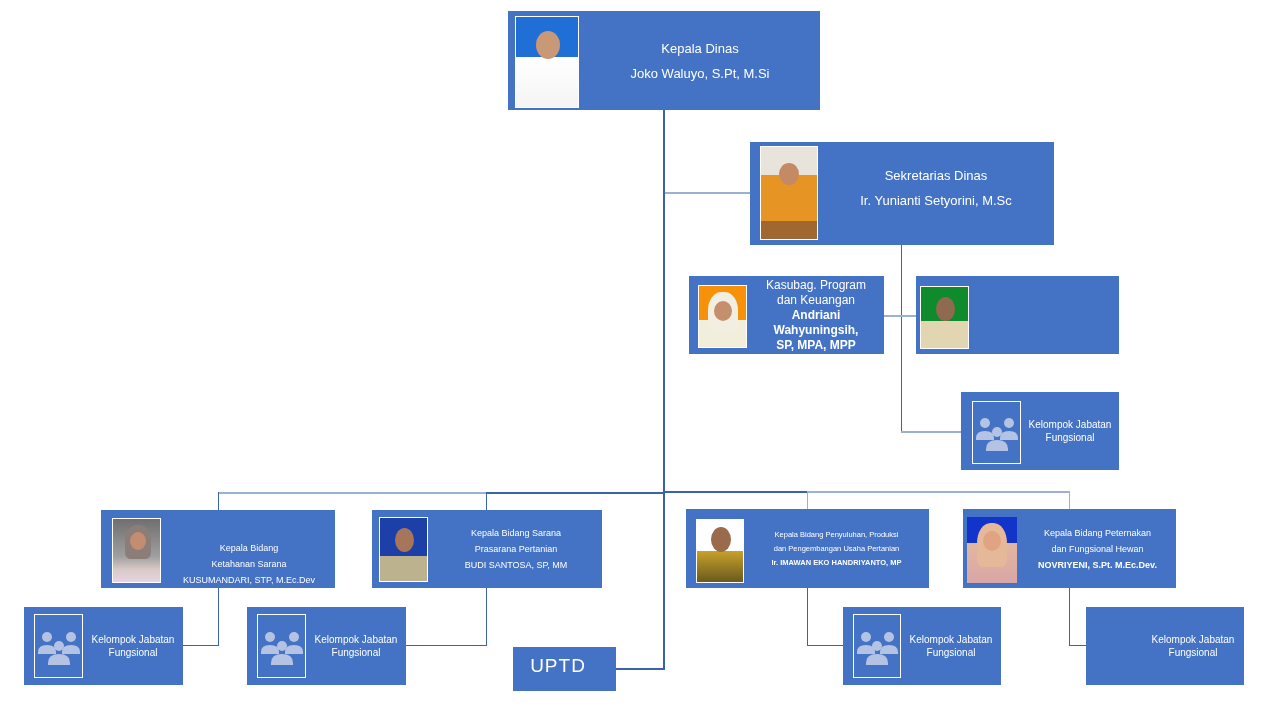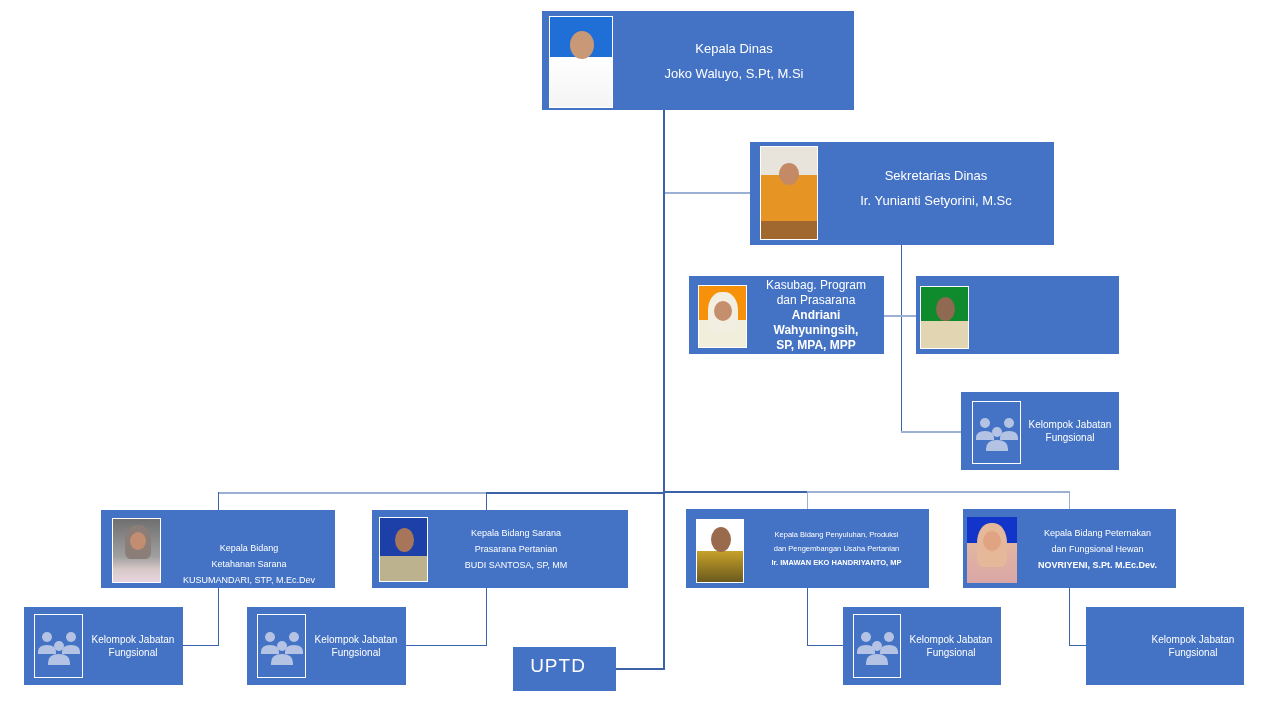--- a/index.html
+++ b/index.html
@@ -43,21 +43,21 @@
 <div class="line ln-dark" style="left:183px; top:645px; width:36px; height:1px;"></div>
 <div class="line ln-dark" style="left:486px; top:588px; width:1px; height:58px;"></div>
 <div class="line ln-dark" style="left:406px; top:645px; width:81px; height:1px;"></div>
 <div class="line ln-dark" style="left:807px; top:588px; width:1px; height:58px;"></div>
 <div class="line ln-dark" style="left:807px; top:645px; width:37px; height:1px;"></div>
 <div class="line ln-dark" style="left:1069px; top:588px; width:1px; height:58px;"></div>
 <div class="line ln-dark" style="left:1069px; top:645px; width:18px; height:1px;"></div>
 
 <div class="line ln-dark" style="left:616px; top:668px; width:49px; height:2px;"></div>
 
-<div class="box" style="left:508px; top:11px; width:312px; height:99px;margin-left:34px;">
+<div class="box" style="left:508px; top:11px; width:312px; height:99px;">
   <div class="photo" style="left:7px; top:5px; width:64px; height:92px; background: linear-gradient(#1f6fd6 0%, #1f6fd6 45%, #ffffff 45%, #f4f4f4 100%);">
     <div style="position:absolute; left:20px; top:14px; width:24px; height:28px; border-radius:50%; background:#c99876;"></div>
   </div>
   <div class="txt" style="left:72px; top:0; width:240px; height:99px; font-size:13px; line-height:25px;">
     <span>Kepala Dinas</span>
     <span>Joko Waluyo, S.Pt, M.Si</span>
   </div>
 </div>
 
 <div class="box" style="left:750px; top:142px; width:304px; height:103px;">
@@ -70,21 +70,21 @@
   </div>
 </div>
 
 <div class="box" style="left:689px; top:276px; width:195px; height:78px;">
   <div class="photo" style="left:9px; top:9px; width:49px; height:63px; background: linear-gradient(#f7910a 0%, #f7910a 55%, #f2eedc 55%);">
     <div style="position:absolute; left:9px; top:6px; width:30px; height:40px; border-radius:45% 45% 20% 20%; background:#f2efe2;"></div>
     <div style="position:absolute; left:15px; top:15px; width:18px; height:20px; border-radius:50%; background:#c58e6d;"></div>
   </div>
   <div class="txt" style="left:60px; top:2px; width:134px; height:74px; font-size:12px; line-height:15px;">
     <span>Kasubag. Program</span>
-    <span>dan Prasarana</span>
+    <span>dan Keuangan</span>
     <span class="b">Andriani Wahyuningsih,</span>
     <span class="b">SP, MPA, MPP</span>
   </div>
 </div>
 
 <div class="box" style="left:916px; top:276px; width:203px; height:78px;">
   <div class="photo" style="left:4px; top:10px; width:49px; height:63px; background: linear-gradient(#0f8a2c 0%, #0f8a2c 55%, #e2d6b2 55%);">
     <div style="position:absolute; left:15px; top:10px; width:19px; height:24px; border-radius:50%; background:#8f6a50;"></div>
   </div>
 </div>
@@ -111,21 +111,21 @@
     <div style="position:absolute; left:12px; top:6px; width:26px; height:34px; border-radius:45% 45% 20% 20%; background:#8b7e78;"></div>
     <div style="position:absolute; left:17px; top:13px; width:16px; height:18px; border-radius:50%; background:#c28d70;"></div>
   </div>
   <div class="txt" style="left:62px; top:0; width:172px; height:78px; font-size:9px; line-height:16px;justify-content:flex-end;">
     <span>Kepala Bidang</span>
     <span>Ketahanan Sarana</span>
     <span>KUSUMANDARI, STP, M.Ec.Dev</span>
   </div>
 </div>
 
-<div class="box" style="left:372px; top:510px; width:256px; height:78px;">
+<div class="box" style="left:372px; top:510px; width:230px; height:78px;">
   <div class="photo" style="left:7px; top:7px; width:49px; height:65px; background: linear-gradient(#1d3fa8 0%, #1d3fa8 60%, #bdb28e 60%);">
     <div style="position:absolute; left:15px; top:10px; width:19px; height:24px; border-radius:50%; background:#a7765a;"></div>
   </div>
   <div class="txt" style="left:58px; top:0; width:172px; height:78px; font-size:9px; line-height:16px;">
     <span>Kepala Bidang Sarana</span>
     <span>Prasarana Pertanian</span>
     <span>BUDI SANTOSA, SP, MM</span>
   </div>
 </div>
 

